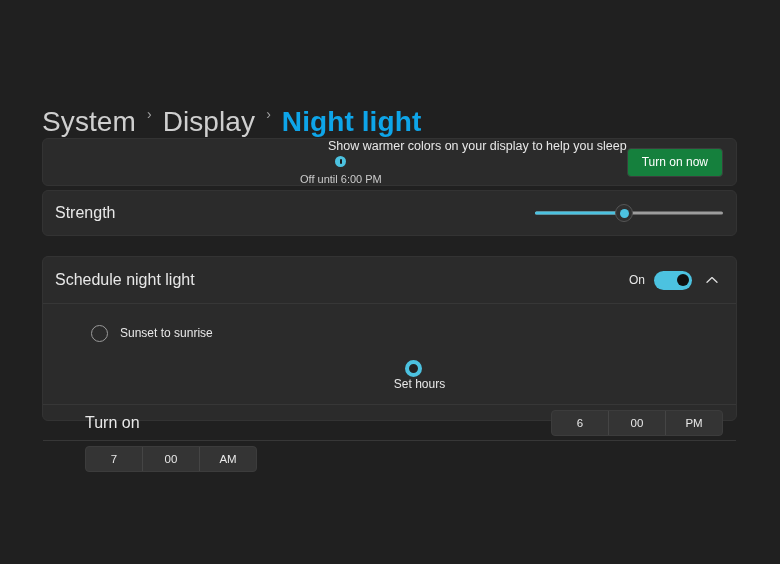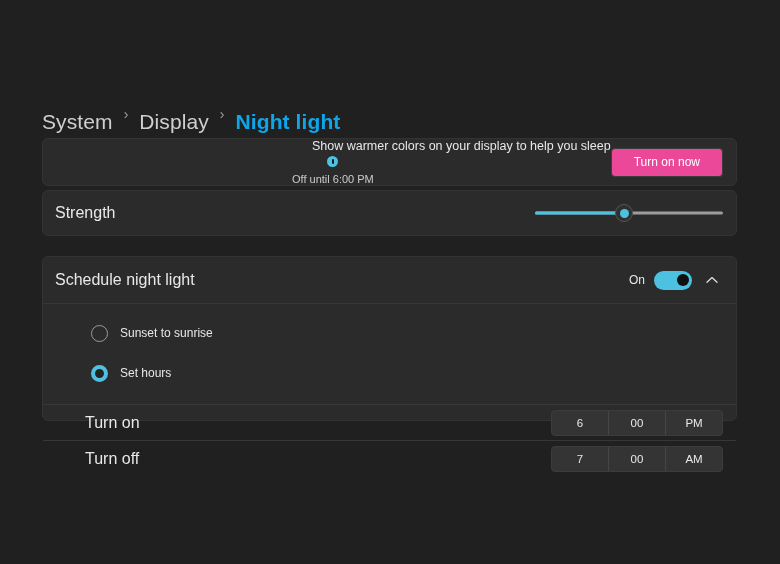--- a/index.html
+++ b/index.html
@@ -25,21 +25,21 @@
   
   .breadcrumb {
     position: absolute;
     left: 42px;
     top: 98px;
     display: flex;
     align-items: center;
     height: 30px;
   }
   .crumb {
-    font-size: 21px;
+    font-size: 28px;
     color: #cfcfcf;
     letter-spacing: .1px;
     white-space: nowrap;
     margin-top: 17px;
   }
   .crumb.current {
     color: #0ea5e9;
     font-weight: bold;
   }
   .crumb-sep {
@@ -119,22 +119,22 @@
   }
   .status-text {
     font-size: 11px;
     color: #cbcbcb;
     line-height: 12px;
   }
 
   .btn {
     height: 29px;
     min-width: 95px;
-    padding: 0 22px;
-    background: #ec4899;
+    padding: 0 14px;
+    background: #15803d;
     border: 1px solid #3d3d3d;
     border-radius: 4px;
     color: #ffffff;
     font-size: 12px;
     font-family: "Liberation Sans", sans-serif;
     cursor: pointer;
     display: flex;
     align-items: center;
     justify-content: center;
     flex: 0 0 auto;
@@ -239,21 +239,21 @@
   .radio-block {
     padding: 16px 0 18px 0;
   }
   .radio-row {
     display: flex;
     align-items: center;
     height: 26px;
     padding-left: 48px;
     cursor: pointer;
   }
-  .radio-row + .radio-row { margin-top: 14px; }
+  .radio-row + .radio-row { margin-top: 14px; flex-direction: column; }
   .radio {
     width: 17px;
     height: 17px;
     border-radius: 50%;
     border: 1.4px solid #9a9a9a;
     box-sizing: border-box;
     flex: 0 0 auto;
   }
   .radio.selected {
     border: 4px solid #4cc2e0;
@@ -370,21 +370,20 @@
       <div class="time-picker">
         <div class="time-seg">6</div>
         <div class="time-seg">00</div>
         <div class="time-seg">PM</div>
       </div>
     </div>
 
     <div class="divider"></div>
 
     <div class="row time-row">
-      <span class="label-left">Turn off</span>
       <div class="time-picker">
         <div class="time-seg">7</div>
         <div class="time-seg">00</div>
         <div class="time-seg">AM</div>
       </div>
     </div>
 
   </div>
 </div>
 

